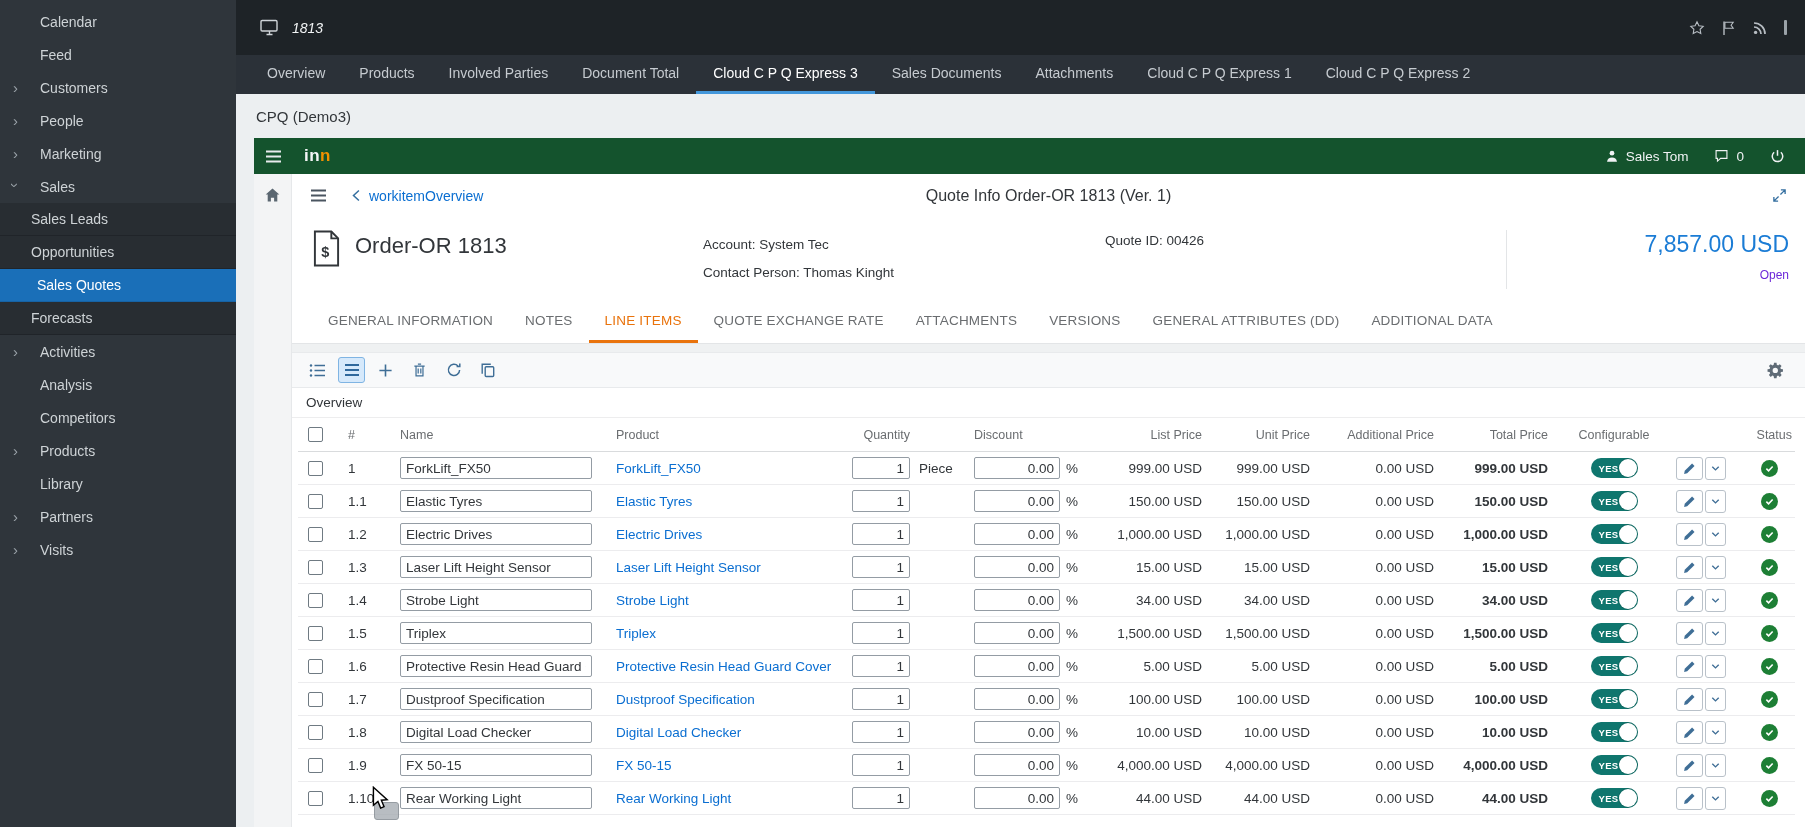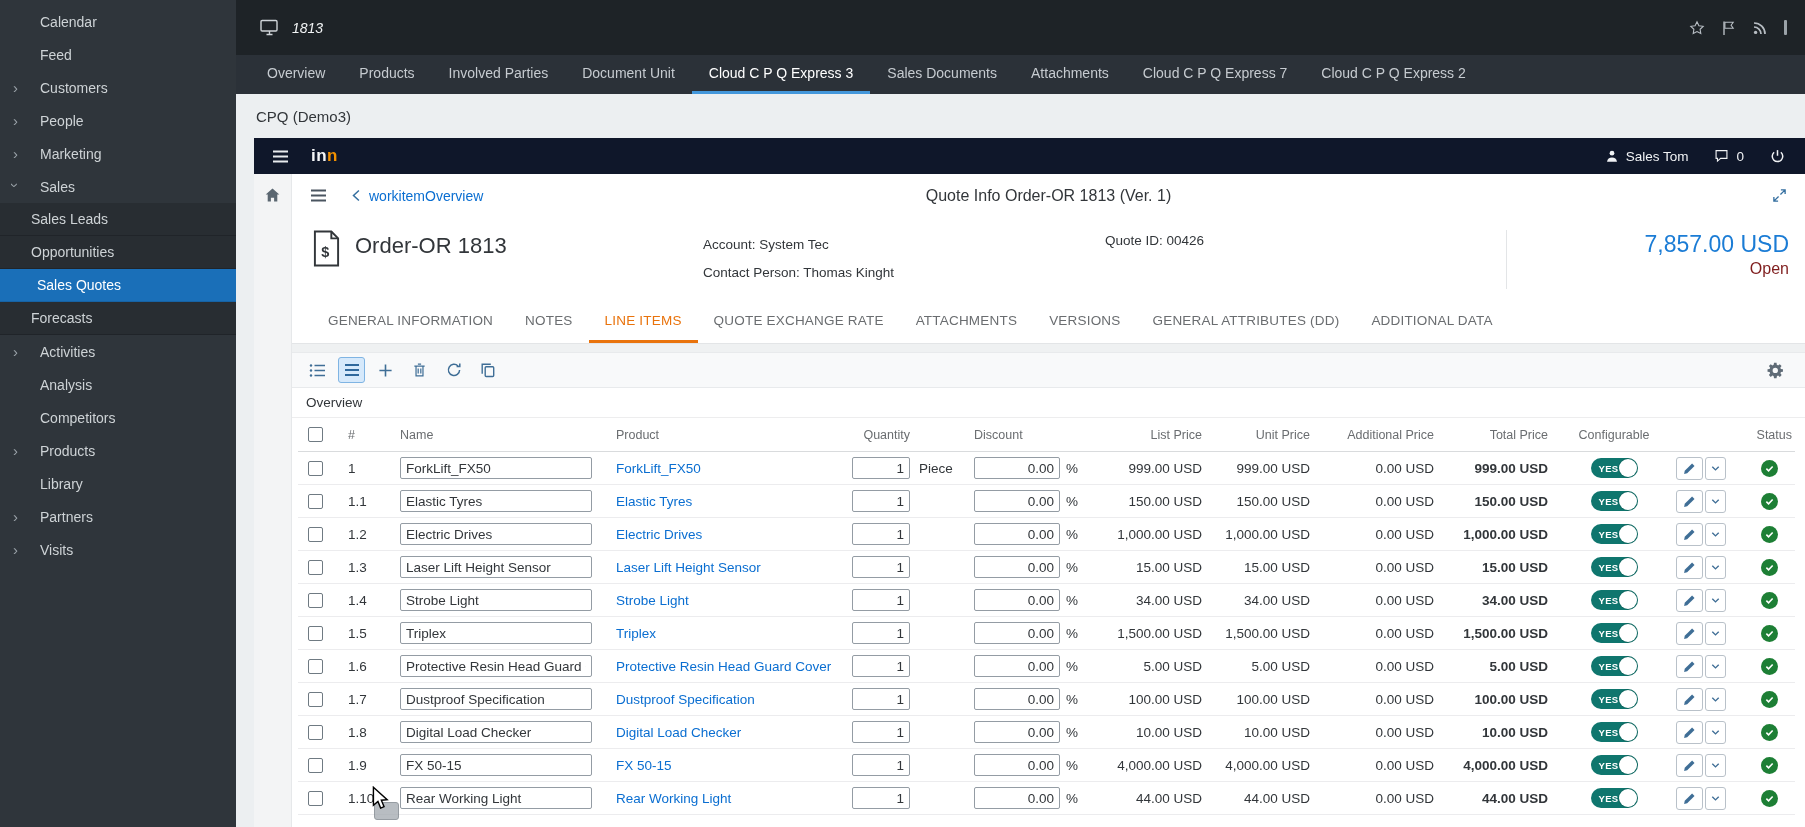--- a/index.html
+++ b/index.html
@@ -29,21 +29,21 @@
   .tb-partial { width:3px; height:15px; background:#9aa2a8; border-radius:1px; }
 
   .tabstrip { height:39px; flex:0 0 39px; background:#2b3138; display:flex; align-items:stretch; padding-left:14px; }
   .tab { display:flex; align-items:center; padding:0 17px; color:#c6cbd0; font-size:14px; border-bottom:3px solid transparent; cursor:pointer; white-space:nowrap; }
   .tab.selected { color:#ffffff; border-bottom-color:#4397db; }
 
   .cpqbar { height:44px; flex:0 0 44px; display:flex; align-items:center; padding-left:20px; font-size:15px; color:#32363a; }
 
   
   .appwrap { flex:1; margin-left:18px; display:flex; flex-direction:column; min-height:0; background:#fff; }
-  .appheader { height:36px; flex:0 0 36px; background:#0f172a; display:flex; align-items:center; padding:0 20px 0 18px; color:#fff; }
+  .appheader { height:36px; flex:0 0 36px; background:#14532d; display:flex; align-items:center; padding:0 20px 0 11px; color:#fff; }
   .ah-menu { display:flex; cursor:pointer; margin-right:22px; }
   .logo { font-size:17px; font-weight:bold; letter-spacing:.5px; color:#f4f6f7; }
   .logo-accent { color:#f29100; }
   .ah-right { margin-left:auto; display:flex; align-items:flex-end; gap:26px; }
   .ah-user, .ah-notif { display:flex; align-items:center; gap:7px; font-size:13.5px; color:#f0f2f4; cursor:pointer; }
   .ah-power { display:flex; cursor:pointer; }
 
   .appbody { flex:1; display:flex; min-height:0; }
   .rail { width:38px; flex:0 0 38px; background:#f3f4f5; border-right:1px solid #e6e8ea; display:flex; justify-content:center; align-items:flex-start; padding-top:13px; }
   .appmain { flex:1; display:flex; flex-direction:column; min-width:0; background:#eff1f2; }
@@ -55,21 +55,21 @@
   .sh-title { position:absolute; left:50%; transform:translateX(-50%); font-size:16px; color:#32363a; white-space:nowrap; }
   .sh-expand { margin-left:auto; display:flex; cursor:pointer; }
 
   .quotehead { background:#fff; flex:0 0 84px; display:flex; padding:13px 0 12px 20px; }
   .qh-block1 { flex:0 0 391px; display:flex; align-items:flex-start; gap:14px; }
   .qh-title { font-size:22px; color:#32363a; margin-top:3px; white-space:nowrap; }
   .qh-block2 { flex:0 0 402px; font-size:13.5px; color:#32363a; line-height:28px; padding-top:1px; }
   .qh-block3 { flex:1; font-size:13.5px; color:#32363a; padding-top:3px; }
   .qh-block4 { flex:0 0 299px; border-left:1px solid #e3e5e7; display:flex; flex-direction:column; align-items:flex-end; padding-right:16px; padding-top:1px; }
   .qh-price { font-size:23px; color:#1b7cd5; white-space:nowrap; }
-  .qh-status { font-size:16px; color:#7f1d1d; margin-top:2px; }
+  .qh-status { font-size:12px; color:#6d28d9; margin-top:10px; }
 
   .qtabs { background:#fff; flex:0 0 43px; display:flex; align-items:stretch; padding-left:20px; border-bottom:1px solid #e3e5e7; }
   .qtab { display:flex; align-items:center; padding:0 16px; font-size:13.5px; letter-spacing:.2px; color:#6a6d70; border-bottom:3px solid transparent; cursor:pointer; white-space:nowrap; }
   .qtab.selected { color:#e9730c; border-bottom-color:#e9730c; }
 
   .toolbar { margin-top:8px; height:36px; flex:0 0 36px; background:#f8f9fa; border-top:1px solid #e8eaec; border-bottom:1px solid #e8eaec; display:flex; align-items:center; padding:0 16px 0 12px; gap:7px; }
   .tbtn { width:27px; height:26px; display:flex; align-items:center; justify-content:center; background:none; border:1px solid transparent; border-radius:3px; cursor:pointer; }
   .tbtn.selected { background:#d6e9fb; border-color:#7fb4e3; }
   .tb-spacer { flex:1; }
 
@@ -236,33 +236,33 @@
         <div class="tab">
           <span class="tab-label">Overview</span>
         </div>
         <div class="tab">
           <span class="tab-label">Products</span>
         </div>
         <div class="tab">
           <span class="tab-label">Involved Parties</span>
         </div>
         <div class="tab">
-          <span class="tab-label">Document Unit</span>
+          <span class="tab-label">Document Total</span>
         </div>
         <div class="tab selected">
           <span class="tab-label">Cloud C P Q Express 3</span>
         </div>
         <div class="tab">
           <span class="tab-label">Sales Documents</span>
         </div>
         <div class="tab">
           <span class="tab-label">Attachments</span>
         </div>
         <div class="tab">
-          <span class="tab-label">Cloud C P Q Express 7</span>
+          <span class="tab-label">Cloud C P Q Express 1</span>
         </div>
         <div class="tab">
           <span class="tab-label">Cloud C P Q Express 2</span>
         </div>
       </nav>
 
     <div class="cpqbar">
       <span>CPQ (Demo3)</span>
     </div>
 

